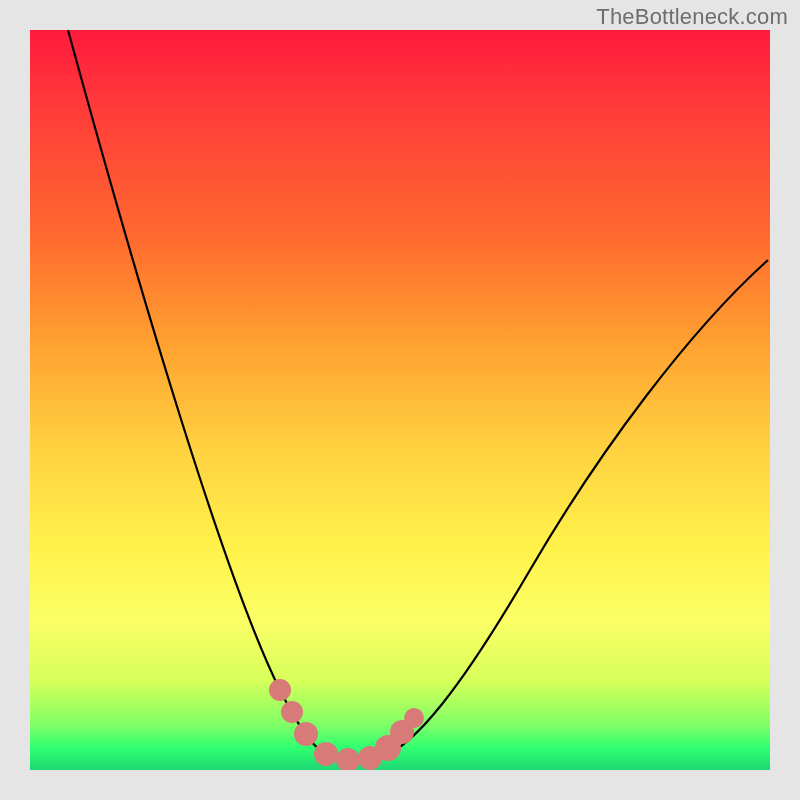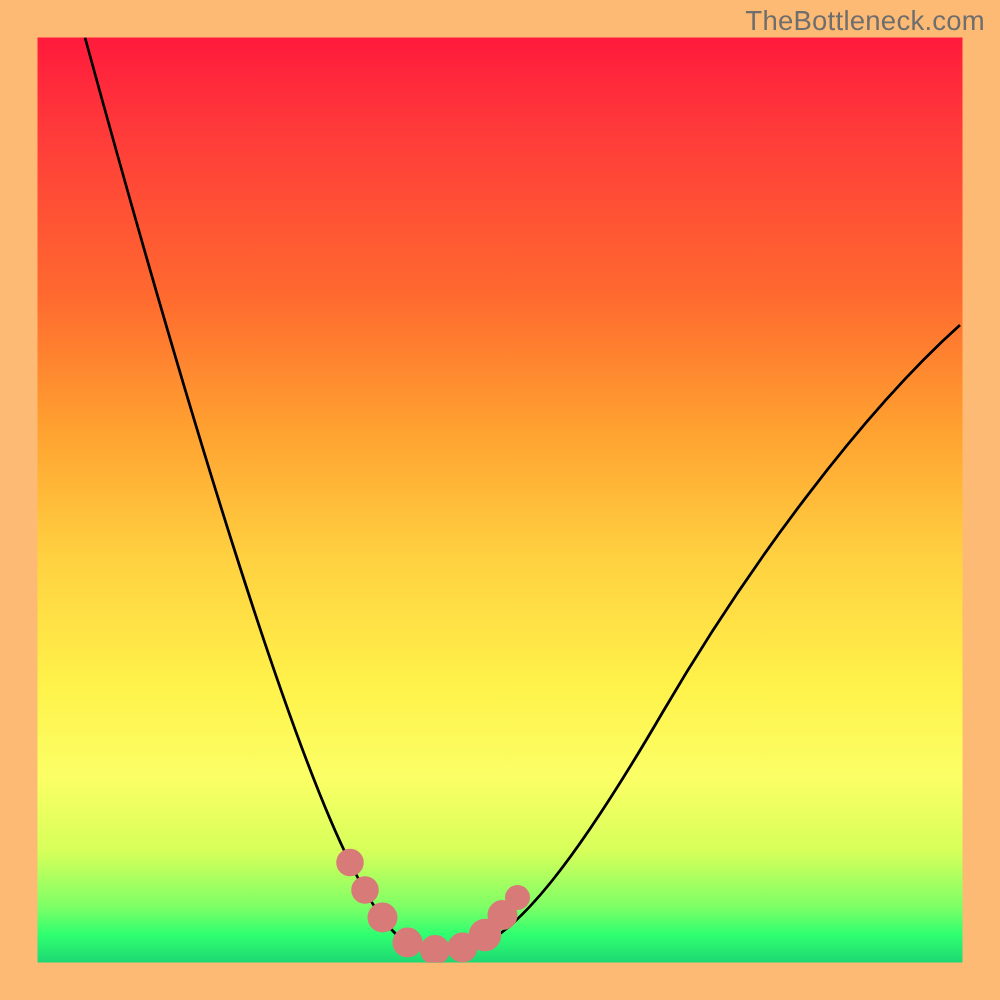--- a/index.html
+++ b/index.html
@@ -10,21 +10,21 @@
     background: #000;
     overflow: hidden;
     font-family: Arial, Helvetica, sans-serif;
   }
   .frame {
     position: absolute;
     top: 0;
     left: 0;
     width: 800px;
     height: 800px;
-    background: #fdba74;
+    background: #e5e5e5;
   }
   .plot-area {
     position: absolute;
     top: 30px;
     left: 30px;
     width: 740px;
     height: 740px;
     
     background: linear-gradient(
       to bottom,

